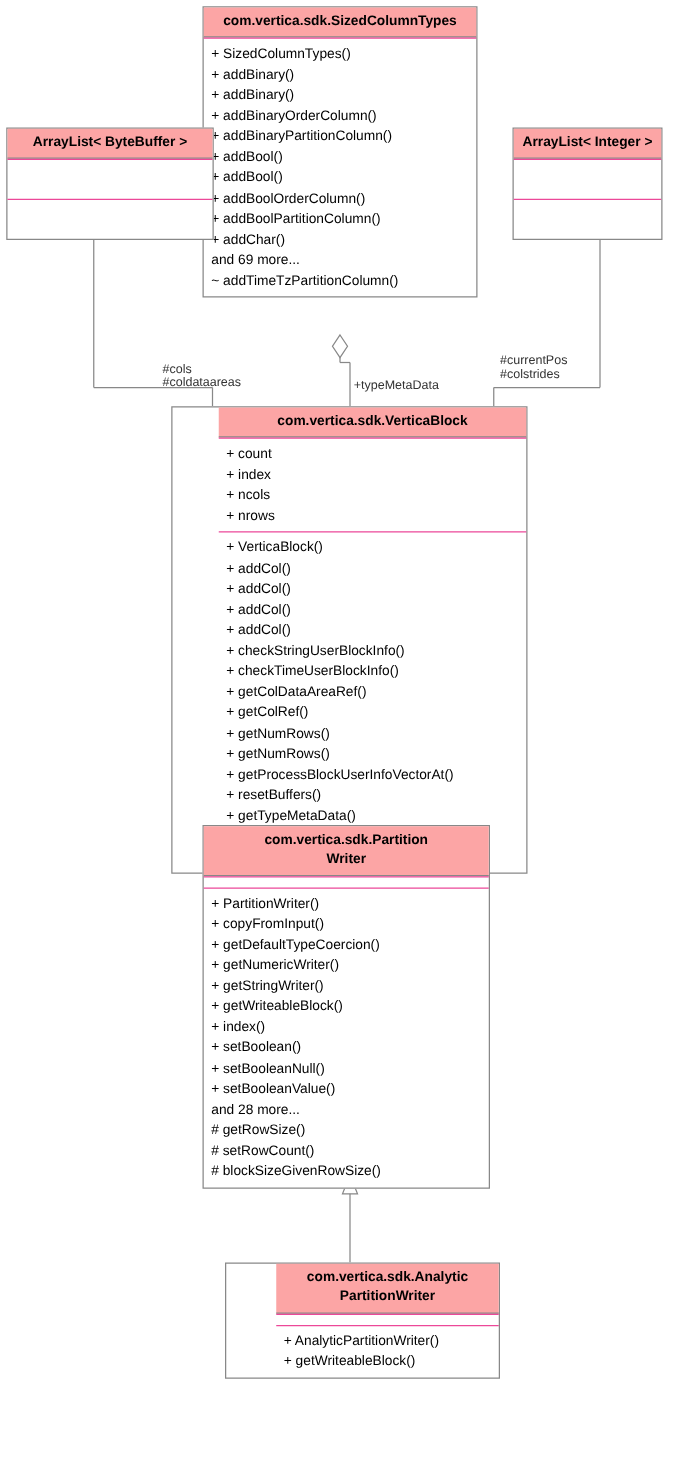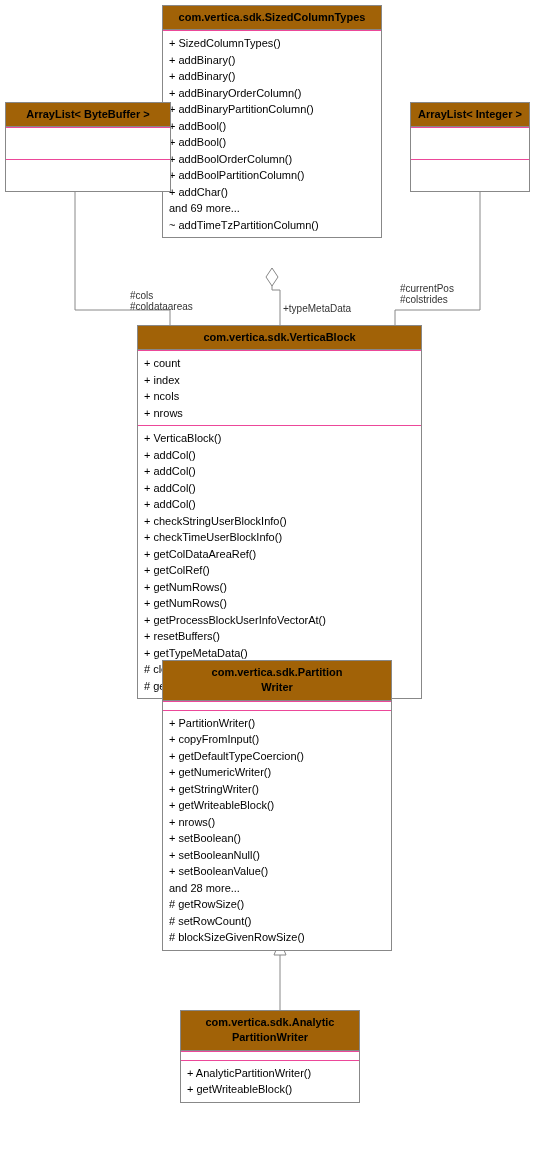--- a/index.html
+++ b/index.html
@@ -19,21 +19,21 @@
       height: 1171px;
     }
 
     .uml-box {
       position: absolute;
       background: #ffffff;
       border: 1px solid #888888;
     }
 
     .uml-box .header {
-      background: #a16207;
+      background: #fca5a5;
       border-bottom: 1px solid #888888;
       padding: 4px 6px;
       text-align: center;
       font-weight: bold;
       font-size: 11px;
       line-height: 1.4;
     }
 
     .uml-box .section {
       border-top: 1px solid #ec4899;
@@ -119,21 +119,21 @@
     <div class="section" style="height:32px;"></div>
     <div class="section" style="height:32px;"></div>
   </div>
 
   <div class="uml-box" style="left:410px; top:102px; width:120px;">
     <div class="header">ArrayList&lt; Integer &gt;</div>
     <div class="section" style="height:32px;"></div>
     <div class="section" style="height:32px;"></div>
   </div>
 
-  <div class="uml-box" style="left:137px; top:325px; width:285px;">
+  <div class="uml-box" style="left:137px; top:325px; width:285px;padding-left:37px;">
     <div class="header">com.vertica.sdk.VerticaBlock</div>
     <div class="section">
       <div>+ count</div>
       <div>+ index</div>
       <div>+ ncols</div>
       <div>+ nrows</div>
     </div>
     <div class="section">
       <div>+ VerticaBlock()</div>
       <div>+ addCol()</div>
@@ -157,32 +157,32 @@
   <div class="uml-box" style="left:162px; top:660px; width:230px;">
     <div class="header">com.vertica.sdk.Partition<br>Writer</div>
     <div class="section" style="height:8px;"></div>
     <div class="section">
       <div>+ PartitionWriter()</div>
       <div>+ copyFromInput()</div>
       <div>+ getDefaultTypeCoercion()</div>
       <div>+ getNumericWriter()</div>
       <div>+ getStringWriter()</div>
       <div>+ getWriteableBlock()</div>
-      <div>+ nrows()</div>
+      <div>+ index()</div>
       <div>+ setBoolean()</div>
       <div>+ setBooleanNull()</div>
       <div>+ setBooleanValue()</div>
       <div>and 28 more...</div>
       <div># getRowSize()</div>
       <div># setRowCount()</div>
       <div># blockSizeGivenRowSize()</div>
     </div>
   </div>
 
-  <div class="uml-box" style="left:180px; top:1010px; width:180px;">
+  <div class="uml-box" style="left:180px; top:1010px; width:220px;padding-left:40px;">
     <div class="header">com.vertica.sdk.Analytic<br>PartitionWriter</div>
     <div class="section" style="height:8px;"></div>
     <div class="section">
       <div>+ AnalyticPartitionWriter()</div>
       <div>+ getWriteableBlock()</div>
     </div>
   </div>
 
 </div>
 

